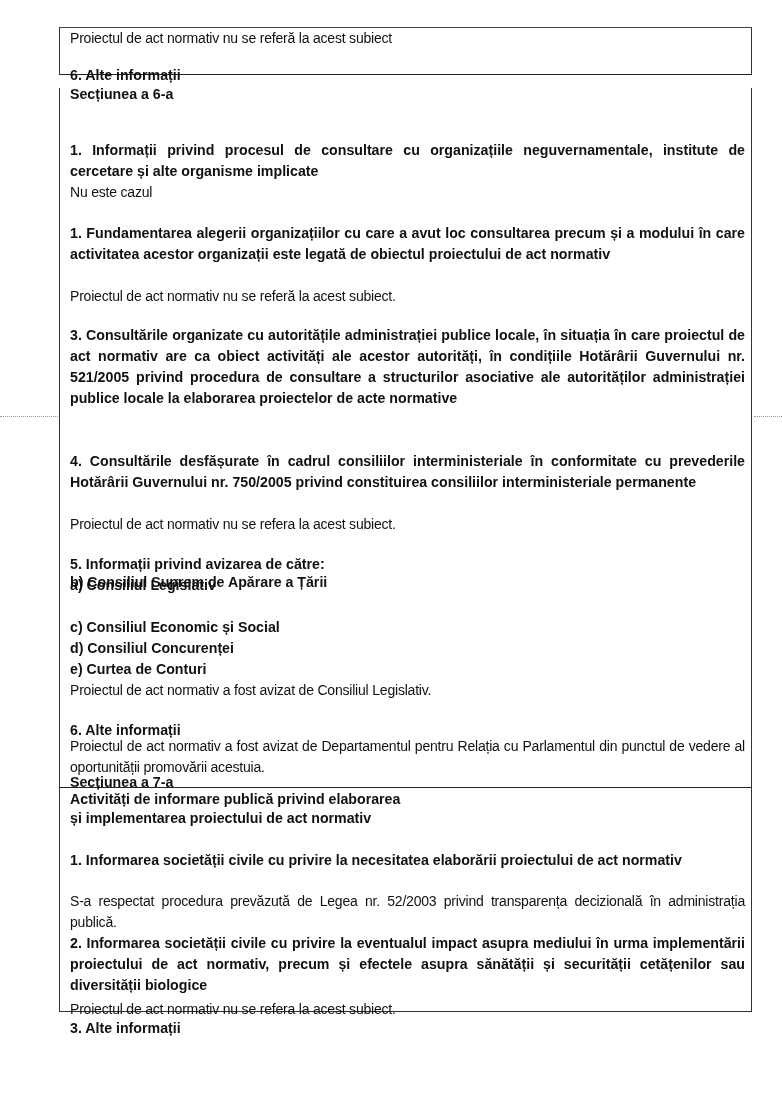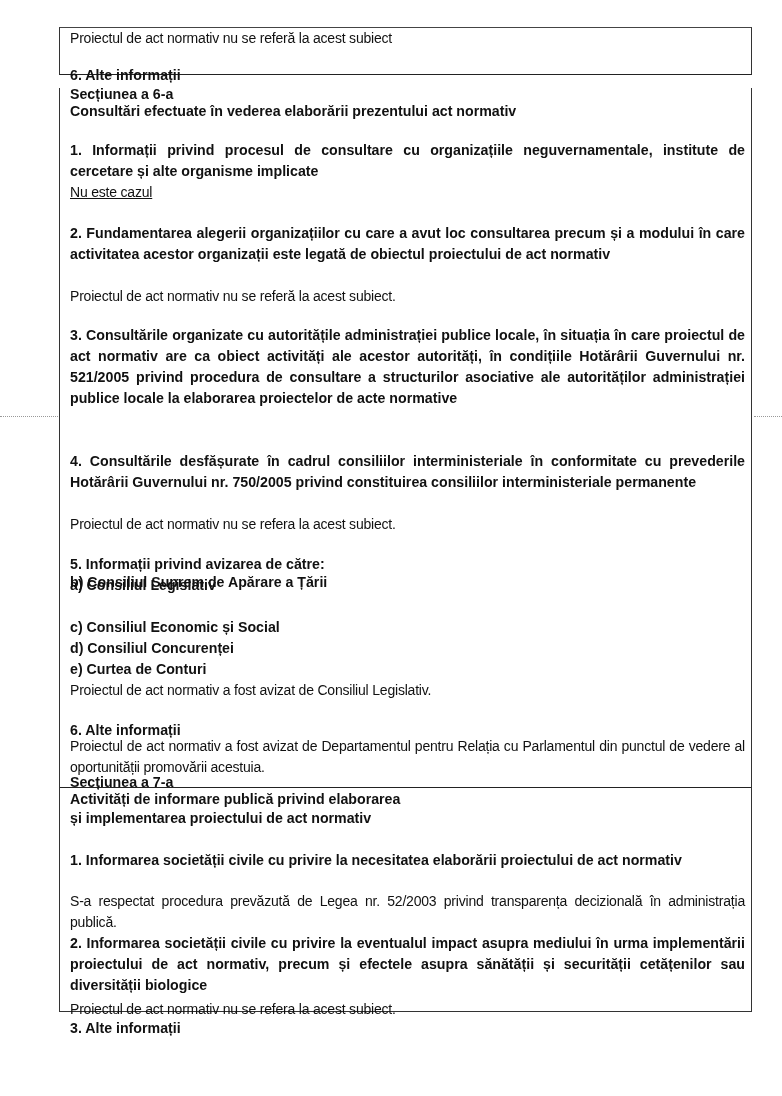--- a/index.html
+++ b/index.html
@@ -22,26 +22,25 @@
 
 <div class="page">
 
   <div class="cell cell-top">
     <div class="txt n" style="top:0px;">Proiectul de act normativ nu se referă la acest subiect</div>
     <div class="txt b" style="top:37px;">6. Alte informații</div>
   </div>
 
   <div class="cell cell-s6">
     <div class="txt b" style="top:-4px;">Secțiunea a 6-a</div>
-    <div class="txt b" style="top:13px;">Consultări efectuate în vederea elaborării prezentului act normativ</div>
 
     <div class="txt b j" style="top:52px;">1. Informații privind procesul de consultare cu organizațiile neguvernamentale, institute de cercetare și alte organisme implicate</div>
-    <div class="txt n" style="top:94px;text-decoration:underline;">Nu este cazul</div>
+    <div class="txt n" style="top:94px;">Nu este cazul</div>
 
-    <div class="txt b j" style="top:135px;">2. Fundamentarea alegerii organizațiilor cu care a avut loc consultarea precum și a modului în care activitatea acestor organizații este legată de obiectul proiectului de act normativ</div>
+    <div class="txt b j" style="top:135px;">1. Fundamentarea alegerii organizațiilor cu care a avut loc consultarea precum și a modului în care activitatea acestor organizații este legată de obiectul proiectului de act normativ</div>
     <div class="txt n" style="top:198px;">Proiectul de act normativ nu se referă la acest subiect.</div>
 
     <div class="txt b j" style="top:237px;">3. Consultările organizate cu autoritățile administrației publice locale, în situația în care proiectul de act normativ are ca obiect activități ale acestor autorități, în condițiile Hotărârii Guvernului nr. 521/2005 privind procedura de consultare a structurilor asociative ale autorităților administrației publice locale la elaborarea proiectelor de acte normative</div>
 
     <div class="txt b j" style="top:363px;">4. Consultările desfășurate în cadrul consiliilor interministeriale în conformitate cu prevederile Hotărârii Guvernului nr. 750/2005 privind constituirea consiliilor interministeriale permanente</div>
     <div class="txt n" style="top:426px;">Proiectul de act normativ nu se refera la acest subiect.</div>
 
     <div class="txt b" style="top:466px;">5. Informații privind avizarea de către:</div>
     <div class="txt b" style="top:487px;">a) Consiliul Legislativ</div>
     <div class="txt b" style="top:484px;">b) Consiliul Suprem de Apărare a Țării</div>

